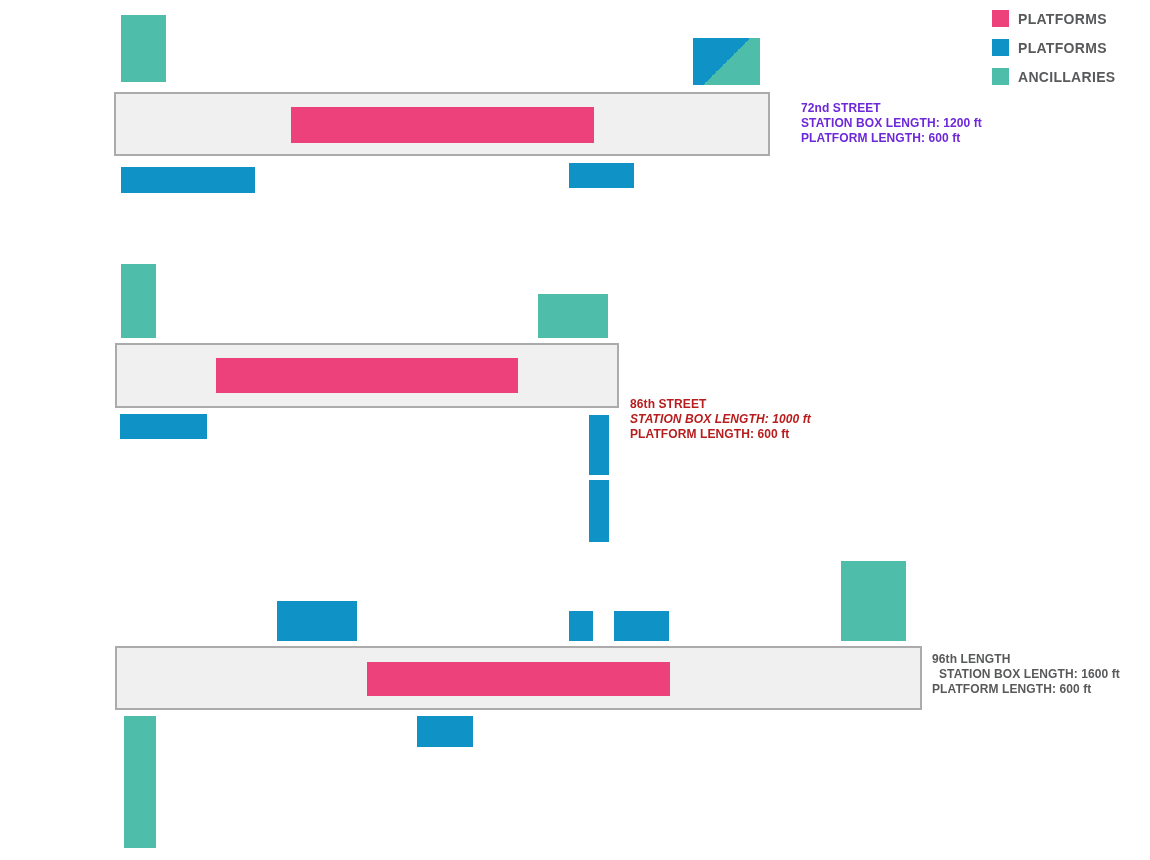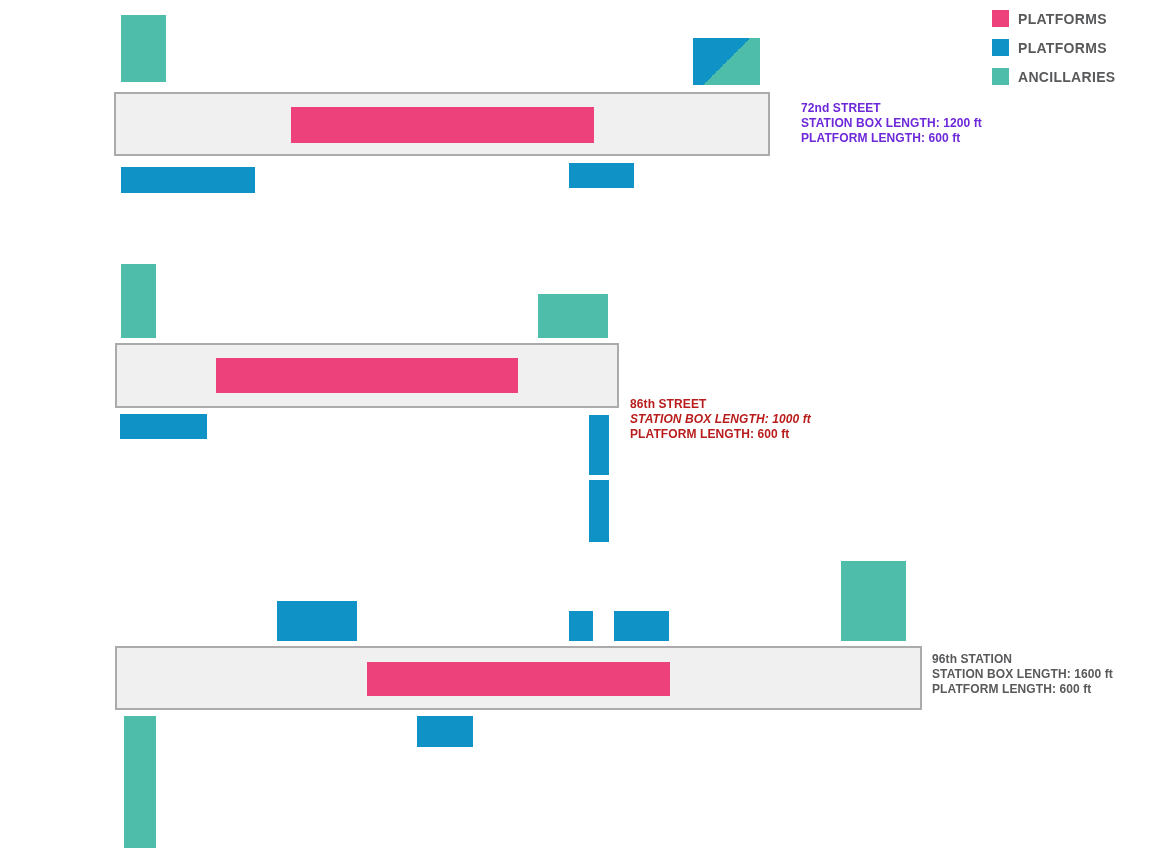--- a/index.html
+++ b/index.html
@@ -80,22 +80,22 @@
     </div>
     <div class="station-box" style="left: 115px; top: 646px; width: 807px; height: 64px; background: rgb(240, 240, 240); border-color: rgb(171, 171, 171);"></div>
     <div class="block" style="left: 367px; top: 662px; width: 303px; height: 34px; background: rgb(236, 65, 122);"></div>
     <div class="block" style="left: 277px; top: 601px; width: 80px; height: 40px; background: rgb(15, 147, 199);"></div>
     <div class="block" style="left: 569px; top: 611px; width: 24px; height: 30px; background: rgb(15, 147, 199);"></div>
     <div class="block" style="left: 614px; top: 611px; width: 55px; height: 30px; background: rgb(15, 147, 199);"></div>
     <div class="block" style="left: 841px; top: 561px; width: 65px; height: 80px; background: rgb(78, 190, 171);"></div>
     <div class="block" style="left: 417px; top: 716px; width: 56px; height: 31px; background: rgb(15, 147, 199);"></div>
     <div class="block" style="left: 124px; top: 716px; width: 32px; height: 132px; background: rgb(78, 190, 171);"></div>
     <div class="station-label" style="left: 932px; top: 652px; color: rgb(88, 89, 91);">
-      <div class="label-line" style="position: static;">96th STATION</div>
-      <div class="label-line" style="position: static;">STATION BOX LENGTH: 1600 ft</div>
+      <div class="label-line" style="position: static;">96th LENGTH</div>
+      <div class="label-line" style="position: static; margin-left: 7px;">STATION BOX LENGTH: 1600 ft</div>
       <div class="label-line" style="position: static;">PLATFORM LENGTH: 600 ft</div>
     </div>
   </div>
 
 <div class="legend">
   <div class="legend-row">
     <span class="legend-swatch" style="background: rgb(236, 65, 122);"></span>
     <span class="legend-label">PLATFORMS</span>
   </div>
   <div class="legend-row">

